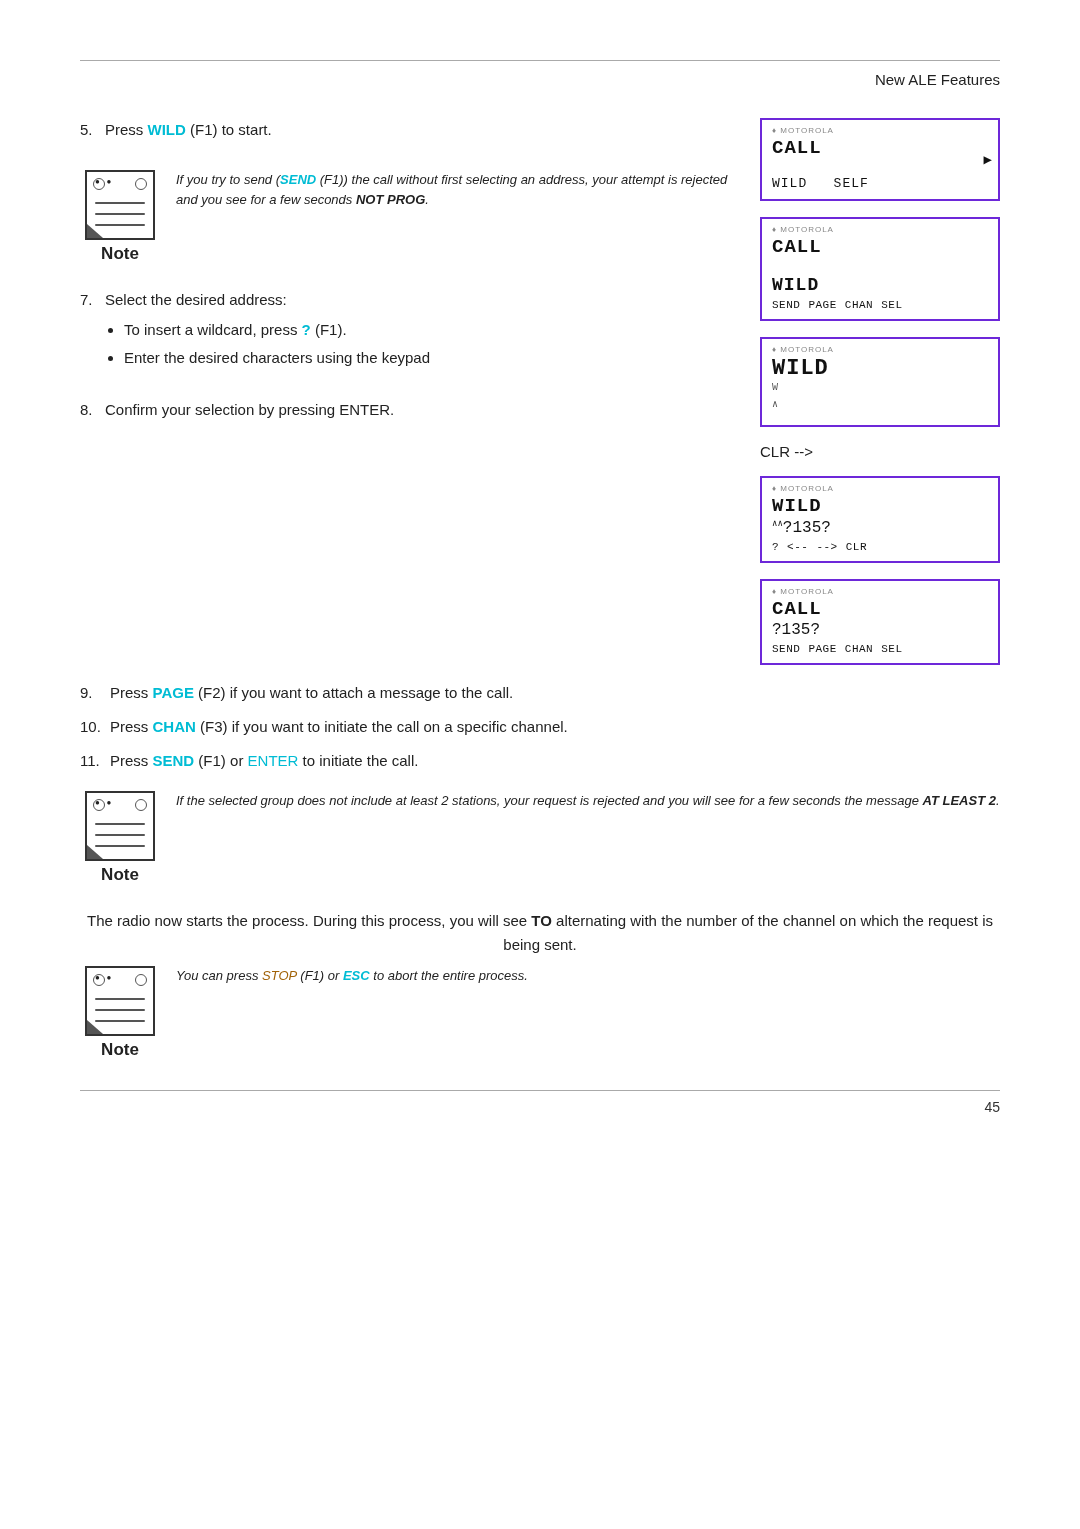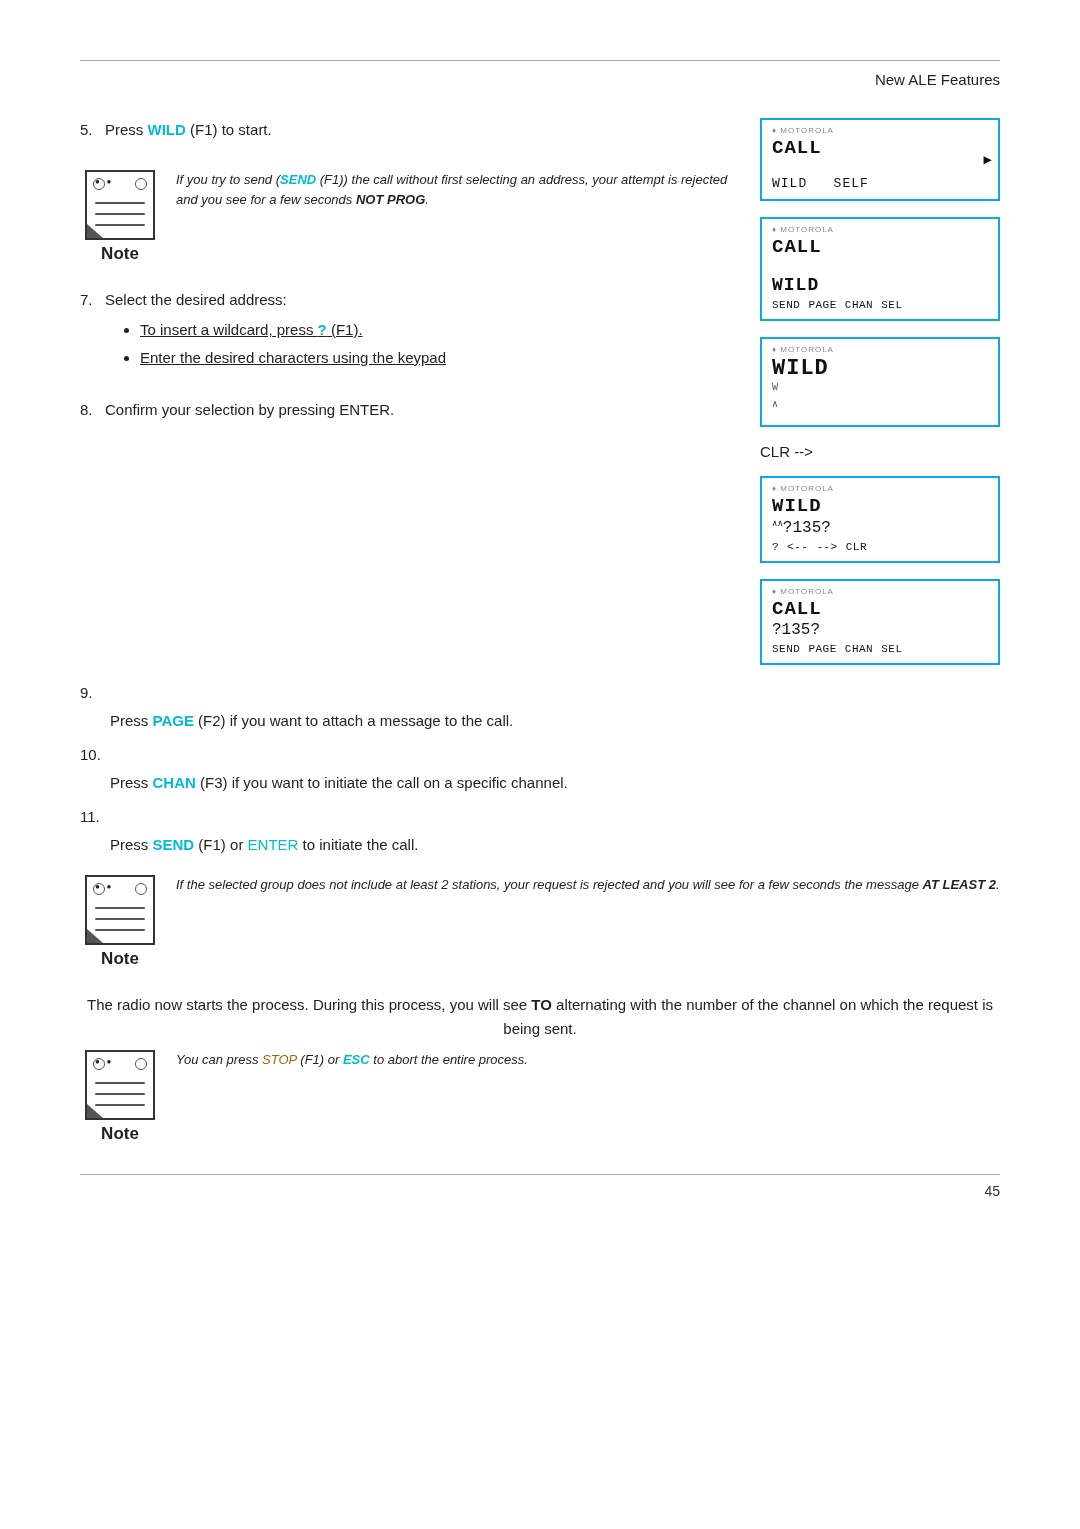--- a/index.html
+++ b/index.html
@@ -111,33 +111,32 @@
       font-style: italic;
       font-size: 13px;
       line-height: 1.55;
       flex: 1;
     }
     .note-text strong { font-weight: bold; }
 
     
     .bullet-list {
       list-style: disc;
-      margin-left: 60px;
+      margin-left: 44px;
       margin-top: 6px;
       margin-bottom: 6px;
-      text-decoration: underline;
     }
     .bullet-list li {
       margin-bottom: 4px;
       line-height: 1.6;
     }
 
     
     .lcd-screen {
-      border: 2px solid #0ea5e9;
+      border: 2px solid #6d28d9;
       background: #fff;
       padding: 6px 10px 8px 10px;
       font-family: 'Courier New', monospace;
       font-size: 13px;
       color: #111;
       min-width: 200px;
       position: relative;
     }
     .lcd-brand {
       font-size: 8px;
@@ -191,21 +190,20 @@
       display: flex;
       margin-bottom: 10px;
       line-height: 1.6;
     }
     .step-row .step-num-label {
       min-width: 30px;
       font-size: 15px;
     }
     .step-row .step-text {
       flex: 1;
-      margin-top: 28px;
     }
 
     .two-col {
       display: flex;
       gap: 30px;
       align-items: flex-start;
     }
     .two-col-left {
       flex: 1;
     }

